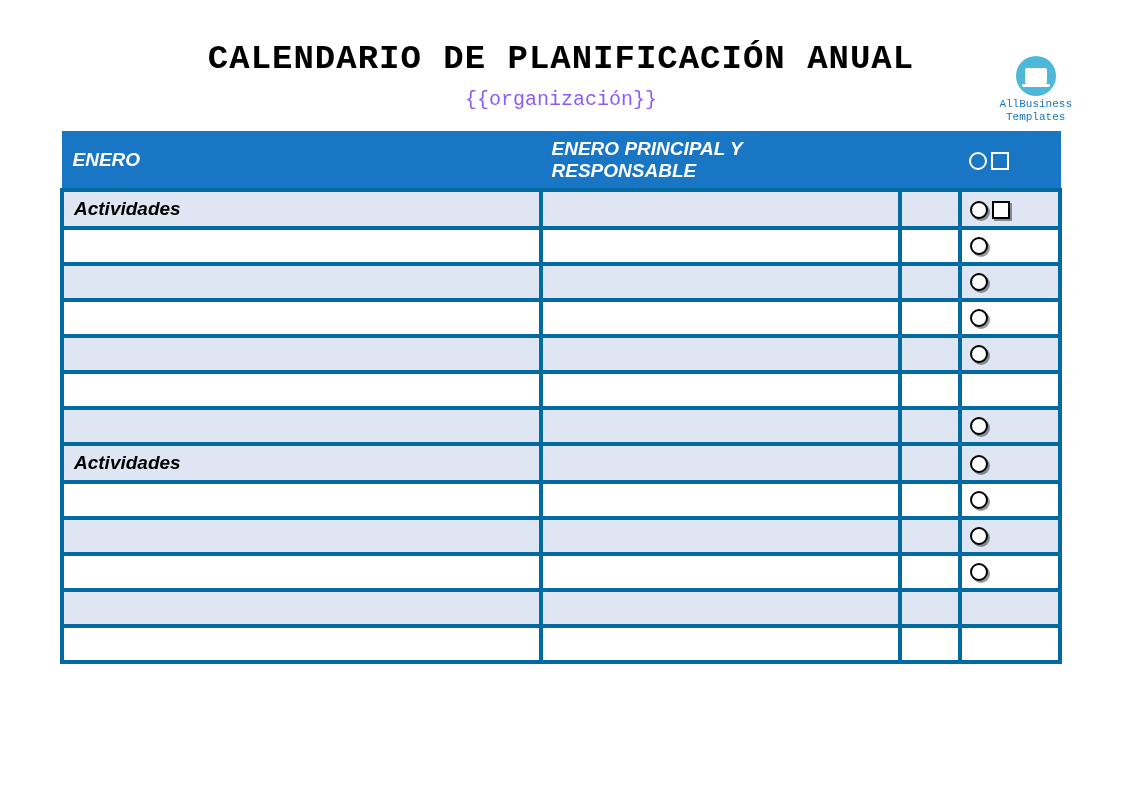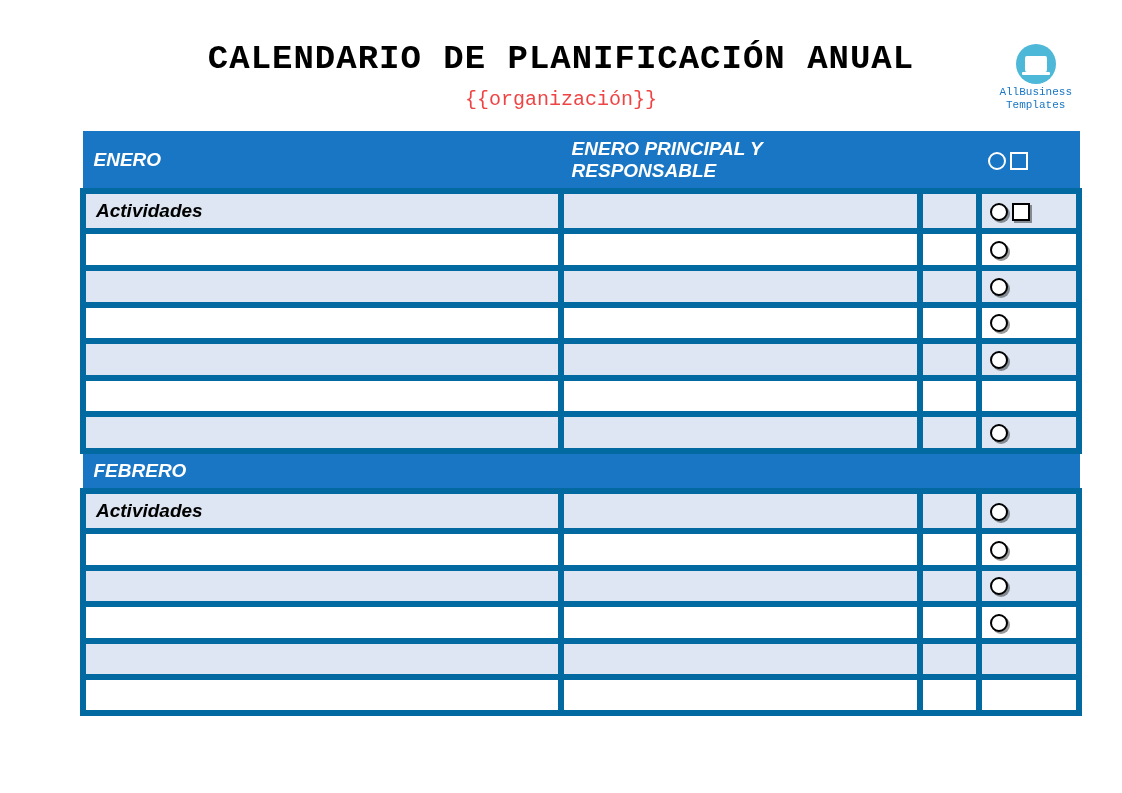--- a/index.html
+++ b/index.html
@@ -19,27 +19,27 @@
     }
     .title {
       font-size: 34px;
       font-weight: bold;
       letter-spacing: 1px;
       color: #000;
       display: inline-block;
     }
     .subtitle {
       font-size: 20px;
-      color: #ef4444;
+      color: #8b5cf6;
       margin-top: 10px;
     }
     .logo-area {
       position: absolute;
       right: -10px;
-      top: 4px;
+      top: 16px;
     }
     .logo-circle {
       width: 40px;
       height: 40px;
       background: #4db8d8;
       border-radius: 50%;
       display: flex;
       align-items: center;
       justify-content: center;
       margin: 0 auto 2px;
@@ -63,24 +63,23 @@
     }
     .logo-text {
       font-size: 11px;
       color: #1976c5;
       line-height: 1.2;
     }
     table {
       width: 100%;
       border-collapse: collapse;
       border: 1px solid #1976c5;
-      margin-left: 20px;
     }
     td, th {
-      border: 6px solid #0369a1;
+      border: 4px solid #0369a1;
       padding: 6px 10px;
       height: 36px;
       text-align: left;
       vertical-align: middle;
     }
     .col-activity { width: 48%; }
     .col-responsible { width: 36%; }
     .col-narrow { width: 6%; }
     .col-status { width: 10%; }
     .month-header td {
@@ -195,26 +194,20 @@
         <td></td>
         <td></td>
         <td class="status-cell"></td>
       </tr>
       <tr class="row-even">
         <td></td>
         <td></td>
         <td></td>
         <td class="status-cell"><span class="circle-icon"></span></td>
       </tr>
-      <tr class="month-header">
-        <td>FEBRERO</td>
-        <td></td>
-        <td></td>
-        <td class="status-cell"></td>
-      </tr>
       <tr class="section-header">
         <td>Actividades</td>
         <td></td>
         <td></td>
         <td class="status-cell"><span class="circle-icon"></span></td>
       </tr>
       <tr class="row-odd">
         <td></td>
         <td></td>
         <td></td>

